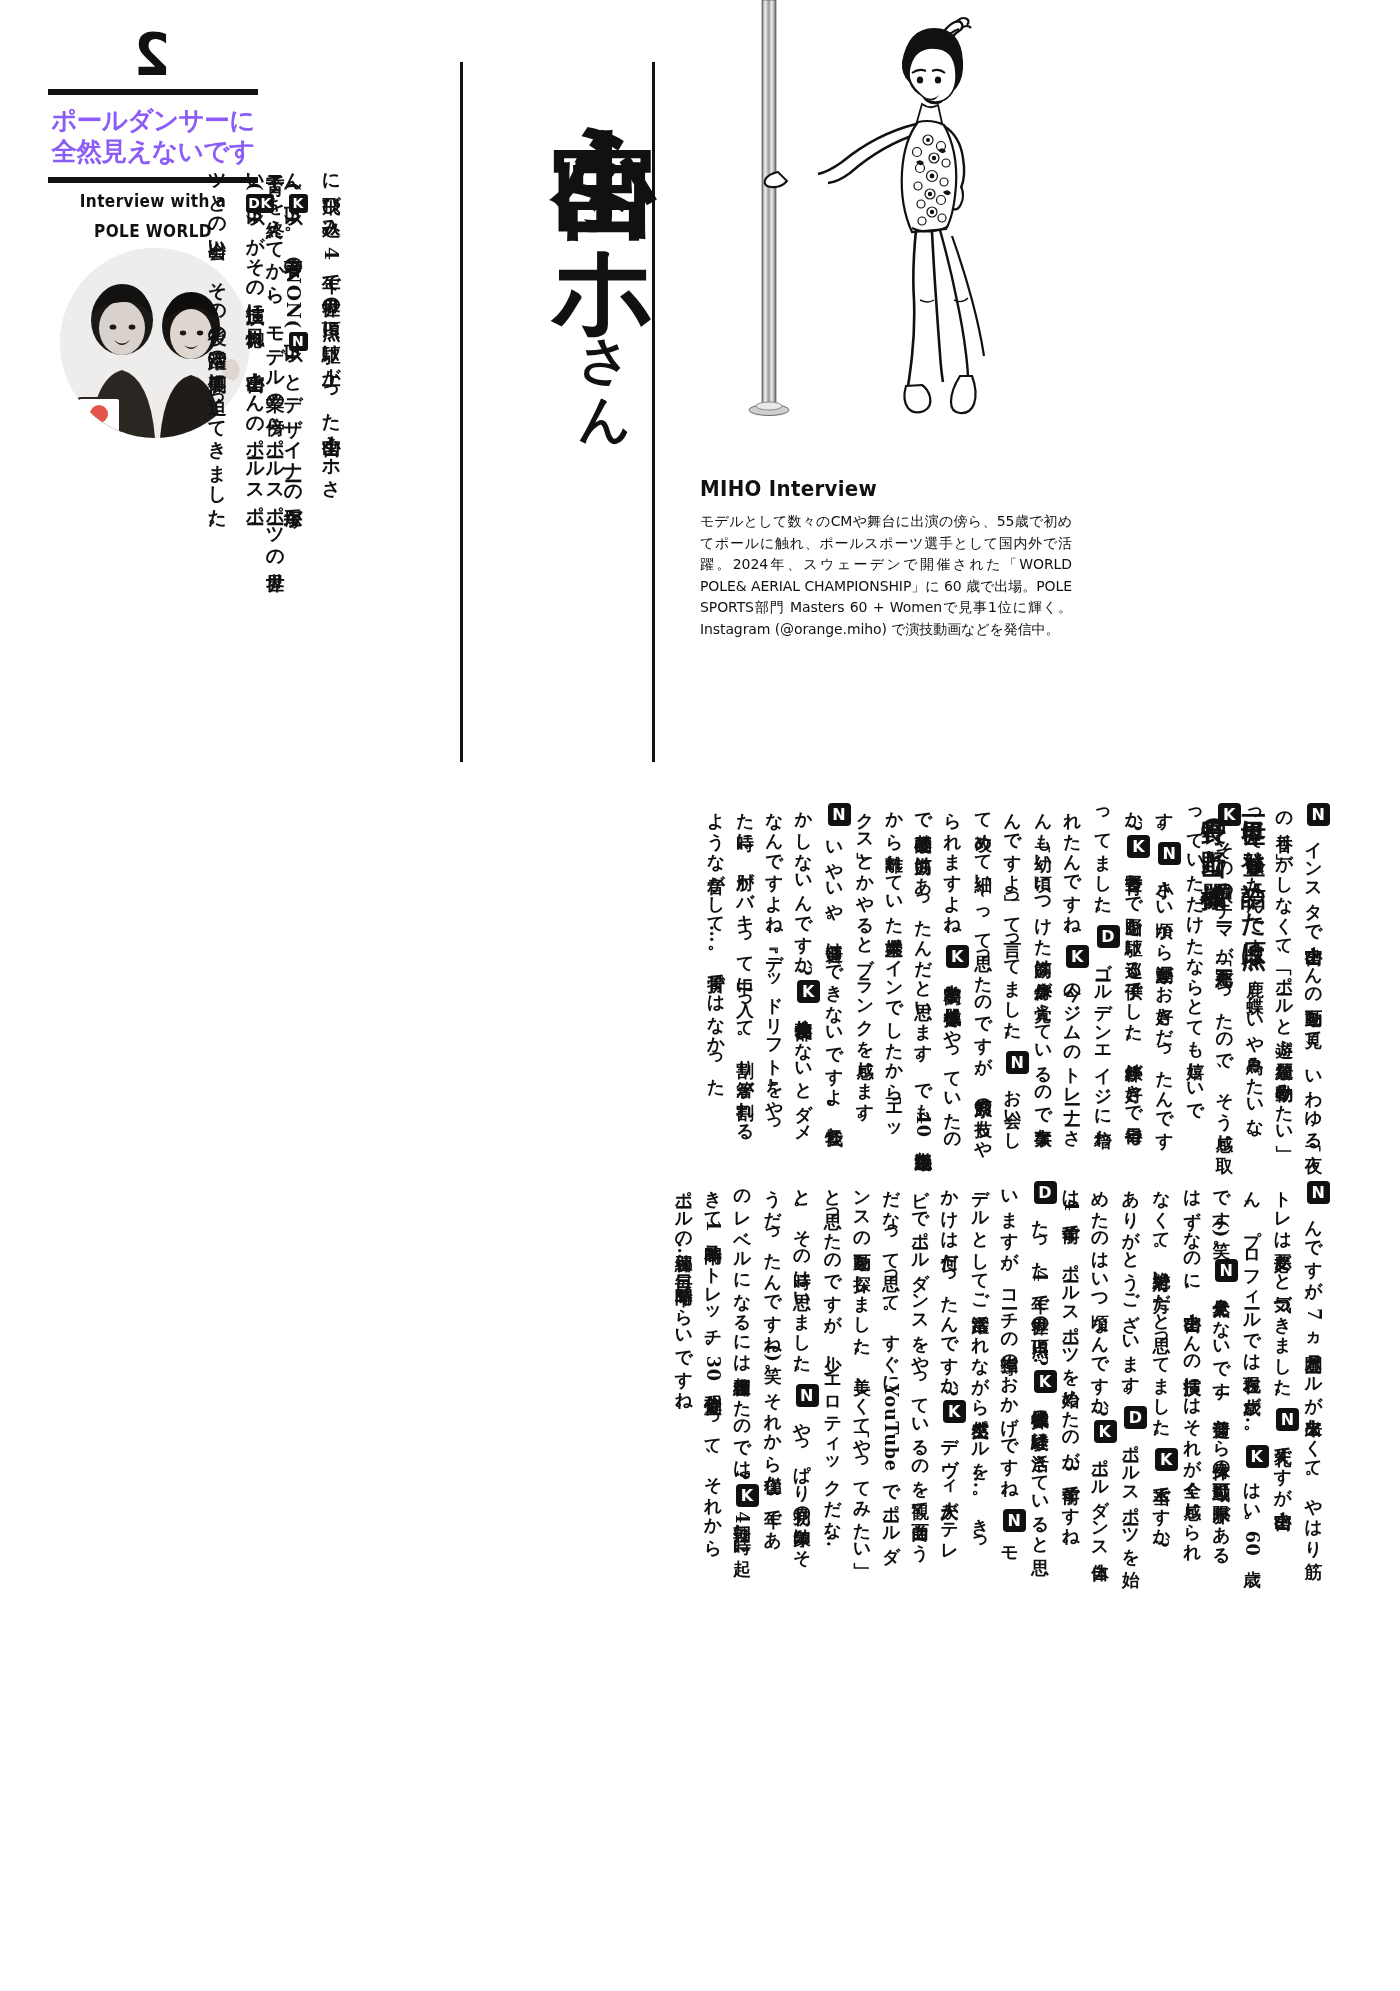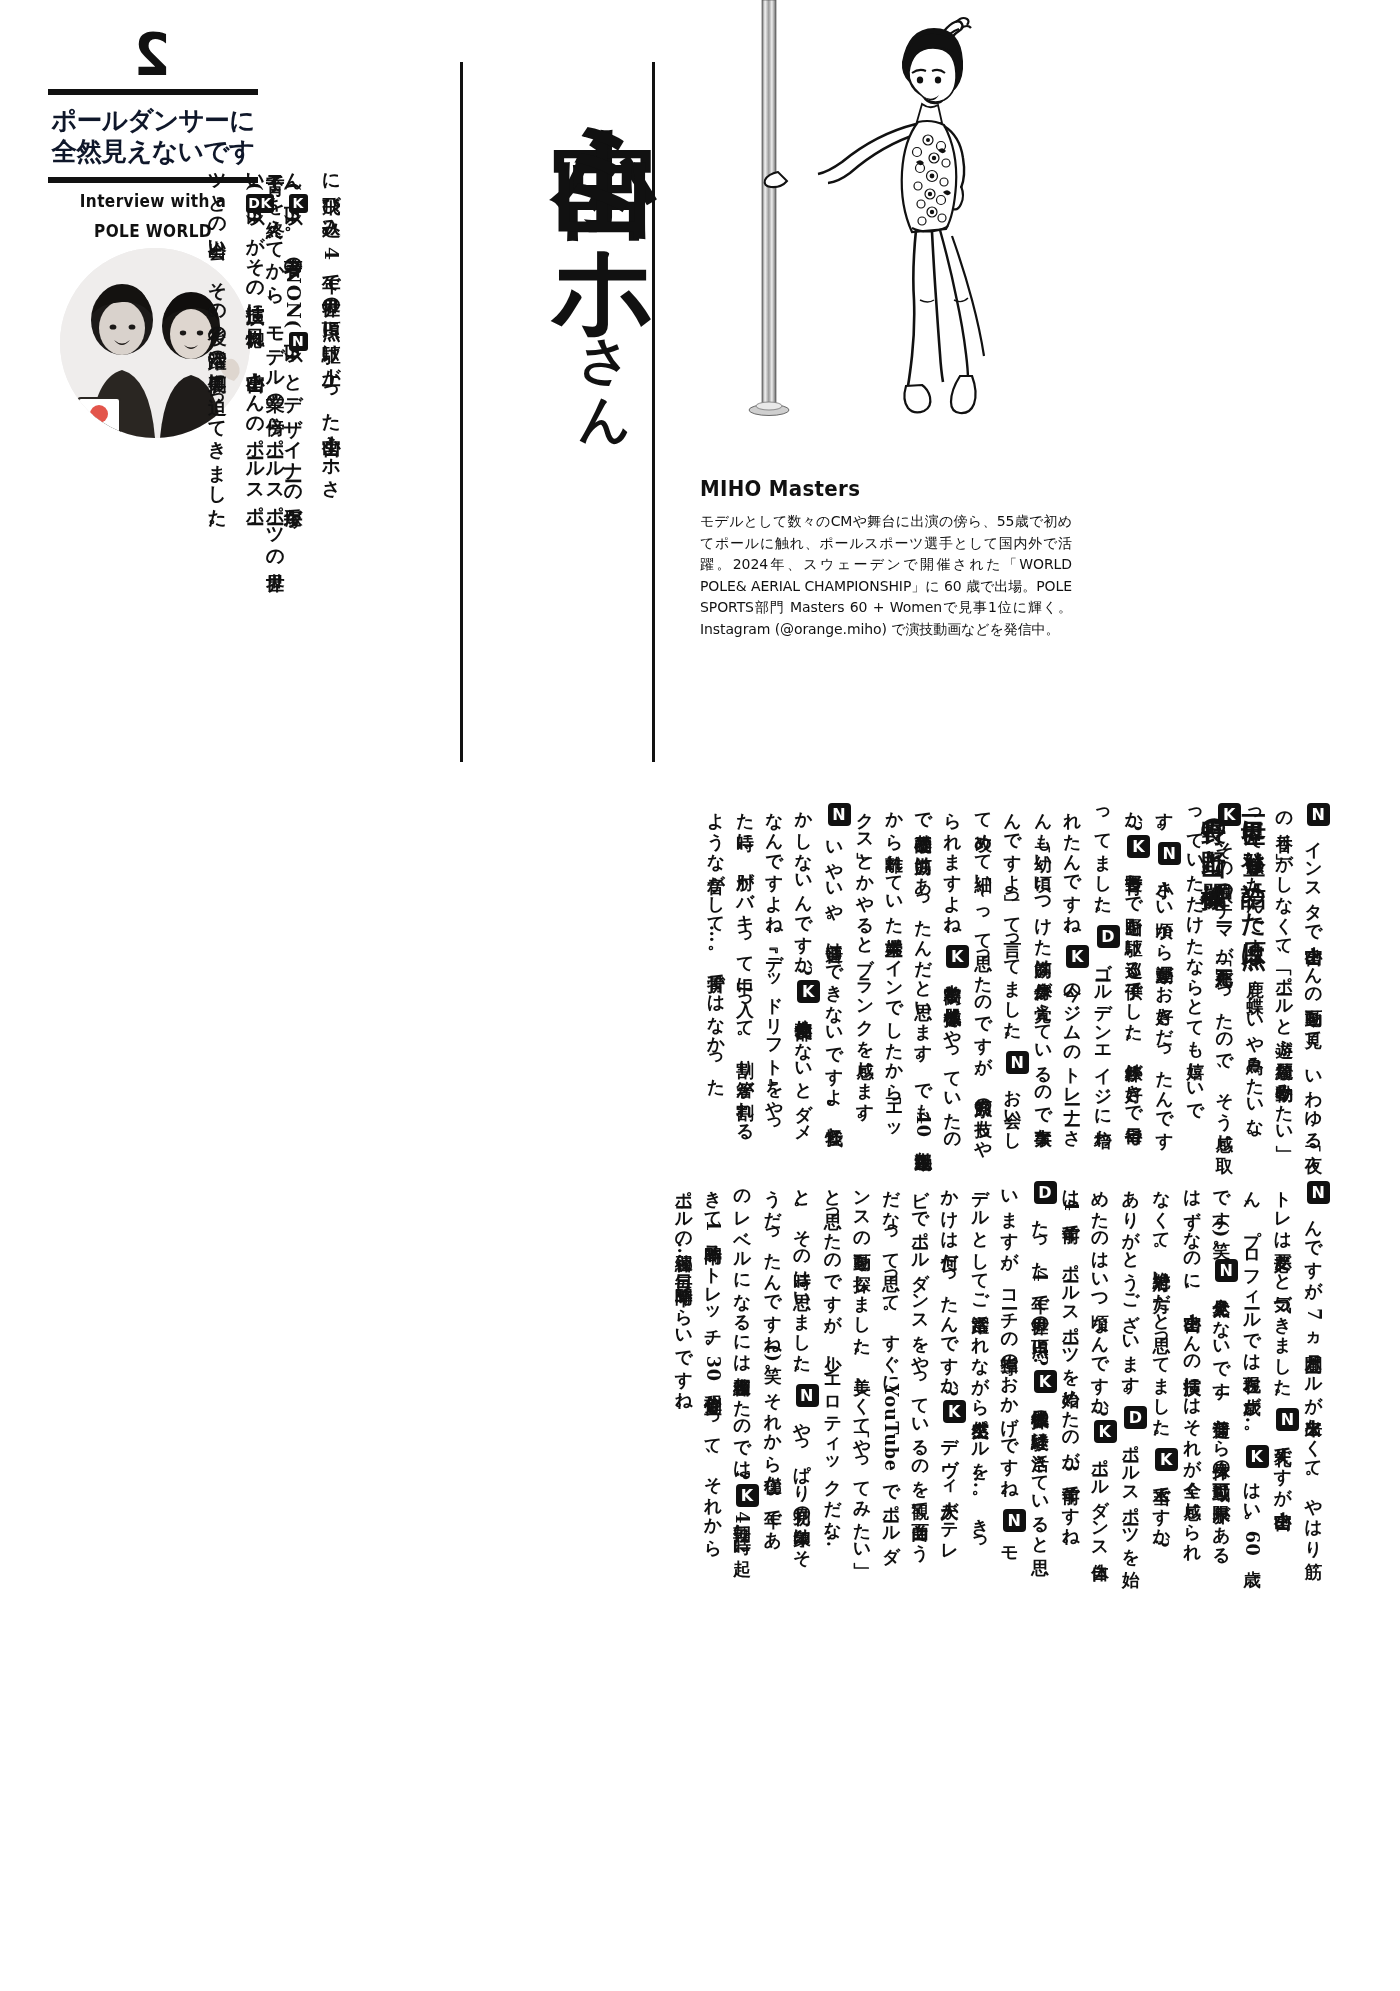--- a/index.html
+++ b/index.html
@@ -22,21 +22,21 @@
     font-size: 58px; font-weight: 700; line-height: .95;
     letter-spacing: -1px;
     transform: scaleX(-1);
     display: inline-block;
     font-stretch: condensed;
   }
   .rule-thick { height: 6px; background:#111; margin: 6px 0 10px; }
   .rule-thick.b { margin: 10px 0 8px; }
   .jp-head {
     font-size: 25.5px; font-weight: 800; line-height: 1.22;
-    letter-spacing: -0.5px; color:#0f172a;
+    letter-spacing: -0.5px; color:#8b5cf6;
     font-family: "DejaVu Sans", sans-serif;
   }
   .en-sub {
     font-family: "DejaVu Sans Condensed", "DejaVu Sans", sans-serif;
     font-size: 17px; font-weight: 700; line-height: 1.28;
     letter-spacing: .4px; margin-top: 8px;
   }
   .photo-circle {
     position: absolute; left: 60px; top: 248px;
     width: 190px; height: 190px; border-radius: 50%;
@@ -270,21 +270,21 @@
 
       <path d="M166 386 q-4 14 2 22 q6 7 16 3 q8 -4 6 -14 q-2 -8 -8 -12z" fill="#fff" stroke="#111" stroke-width="2.2"></path>
       <path d="M232 376 q6 16 2 28 q-4 10 -14 9 q-9 -1 -9 -11 q0 -12 9 -26z" fill="#fff" stroke="#111" stroke-width="2.2"></path>
 
       <path d="M180 300 q8 4 14 0" fill="none" stroke="#111" stroke-width="1.4"></path>
       <path d="M214 300 q8 4 14 -2" fill="none" stroke="#111" stroke-width="1.4"></path>
     </svg>
   </div>
 
   <div class="profile">
-    <div class="profile-name">MIHO Masters</div>
+    <div class="profile-name">MIHO Interview</div>
     <div class="profile-body">モデルとして数々のCMや舞台に出演の傍ら、55歳で初めてポールに触れ、ポールスポーツ選手として国内外で活躍。2024年、スウェーデンで開催された「WORLD POLE&amp; AERIAL CHAMPIONSHIP」に 60 歳で出場。POLE SPORTS部門 Masters 60 + Womenで見事1位に輝く。Instagram (@orange.miho) で演技動画などを発信中。</div>
   </div>
 
   <div class="qa-section">
 
     <div class="sec-head" style="position:absolute; right:128px; top:14px; height:200px;">
       <div>世界一に登り詰めた原点は</div>
     </div>
     <div class="sec-head" style="position:absolute; right:168px; top:14px; height:200px;">
       <div>長野の野山と器械体操</div>

